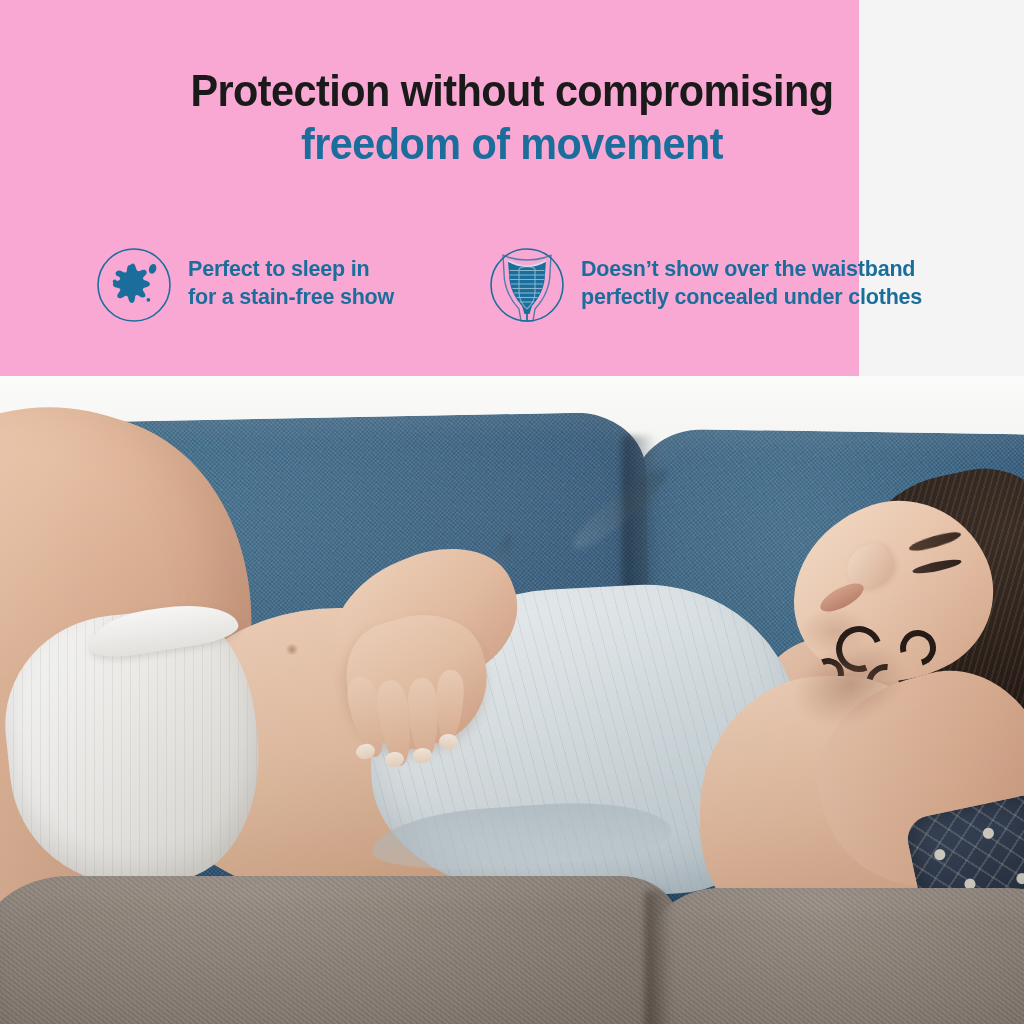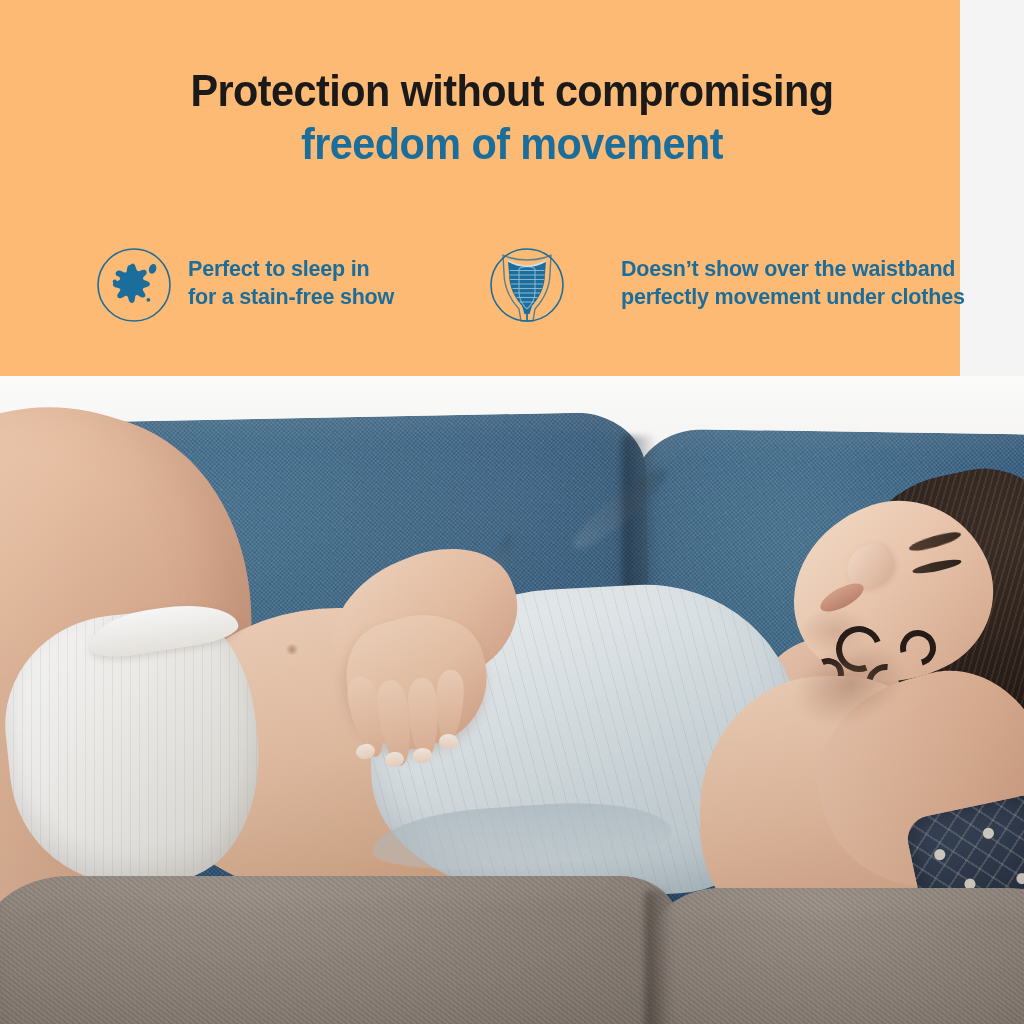--- a/index.html
+++ b/index.html
@@ -20,23 +20,23 @@
     width: 1024px;
     height: 1024px;
     background: #f4f4f4;
     overflow: hidden;
   }
 
   
   #top-panel {
     position: absolute;
     left: 0; top: 0;
-    width: 960px;
+    width: 859px;
     height: 376px;
-    background: #fdba74;
+    background: #f9a8d4;
   }
 
   #headline {
     position: absolute;
     left: 0; top: 68px;
     width: 1024px;
     text-align: center;
     line-height: 1.02;
   }
   .headline-line {
@@ -63,21 +63,21 @@
     left: 0; top: 243px;
     width: 1024px;
     height: 100px;
   }
   .feature {
     position: absolute;
     display: flex;
     align-items: center;
   }
   #feature-0 { left: 96px; top: 0; justify-content: flex-end; }
-  #feature-1 { left: 489px; top: 0; gap: 40px; }
+  #feature-1 { left: 489px; top: 0; }
 
   .feature-icon-wrap {
     position: relative;
     width: 76px;
     height: 76px;
     flex: 0 0 76px;
     margin-top: 4px;
   }
   .feature-icon-wrap svg { display: block; width: 76px; height: 76px; }
 
@@ -500,21 +500,21 @@
 
             <path d="M30 22 C30 22 31.5 19.6 38 19.6 C44.5 19.6 46 22 46 22 L46 45 C46 52 42.5 58 38 62 C33.5 58 30 52 30 45 Z" fill="none" stroke="#9cc2d6" stroke-width="1.1" opacity=".8"></path>
 
             <path d="M19.2 14 C25.4 17.6 31.2 19.2 38 19.2 C44.8 19.2 50.6 17.6 56.8 14" fill="none" stroke="#cfe2ec" stroke-width="1.6"></path>
 
             <path d="M38 62 V74" stroke="#1b6e9c" stroke-width="1.4"></path>
           </svg>
         </div>
         <div class="feature-text">
           <span>Doesn’t show over the waistband</span>
-          <span>perfectly movement under clothes</span>
+          <span>perfectly concealed under clothes</span>
         </div>
       </div>
 
     </div>
   </div>
 
   <div id="photo">
 
     <div class="wall"></div>
 

